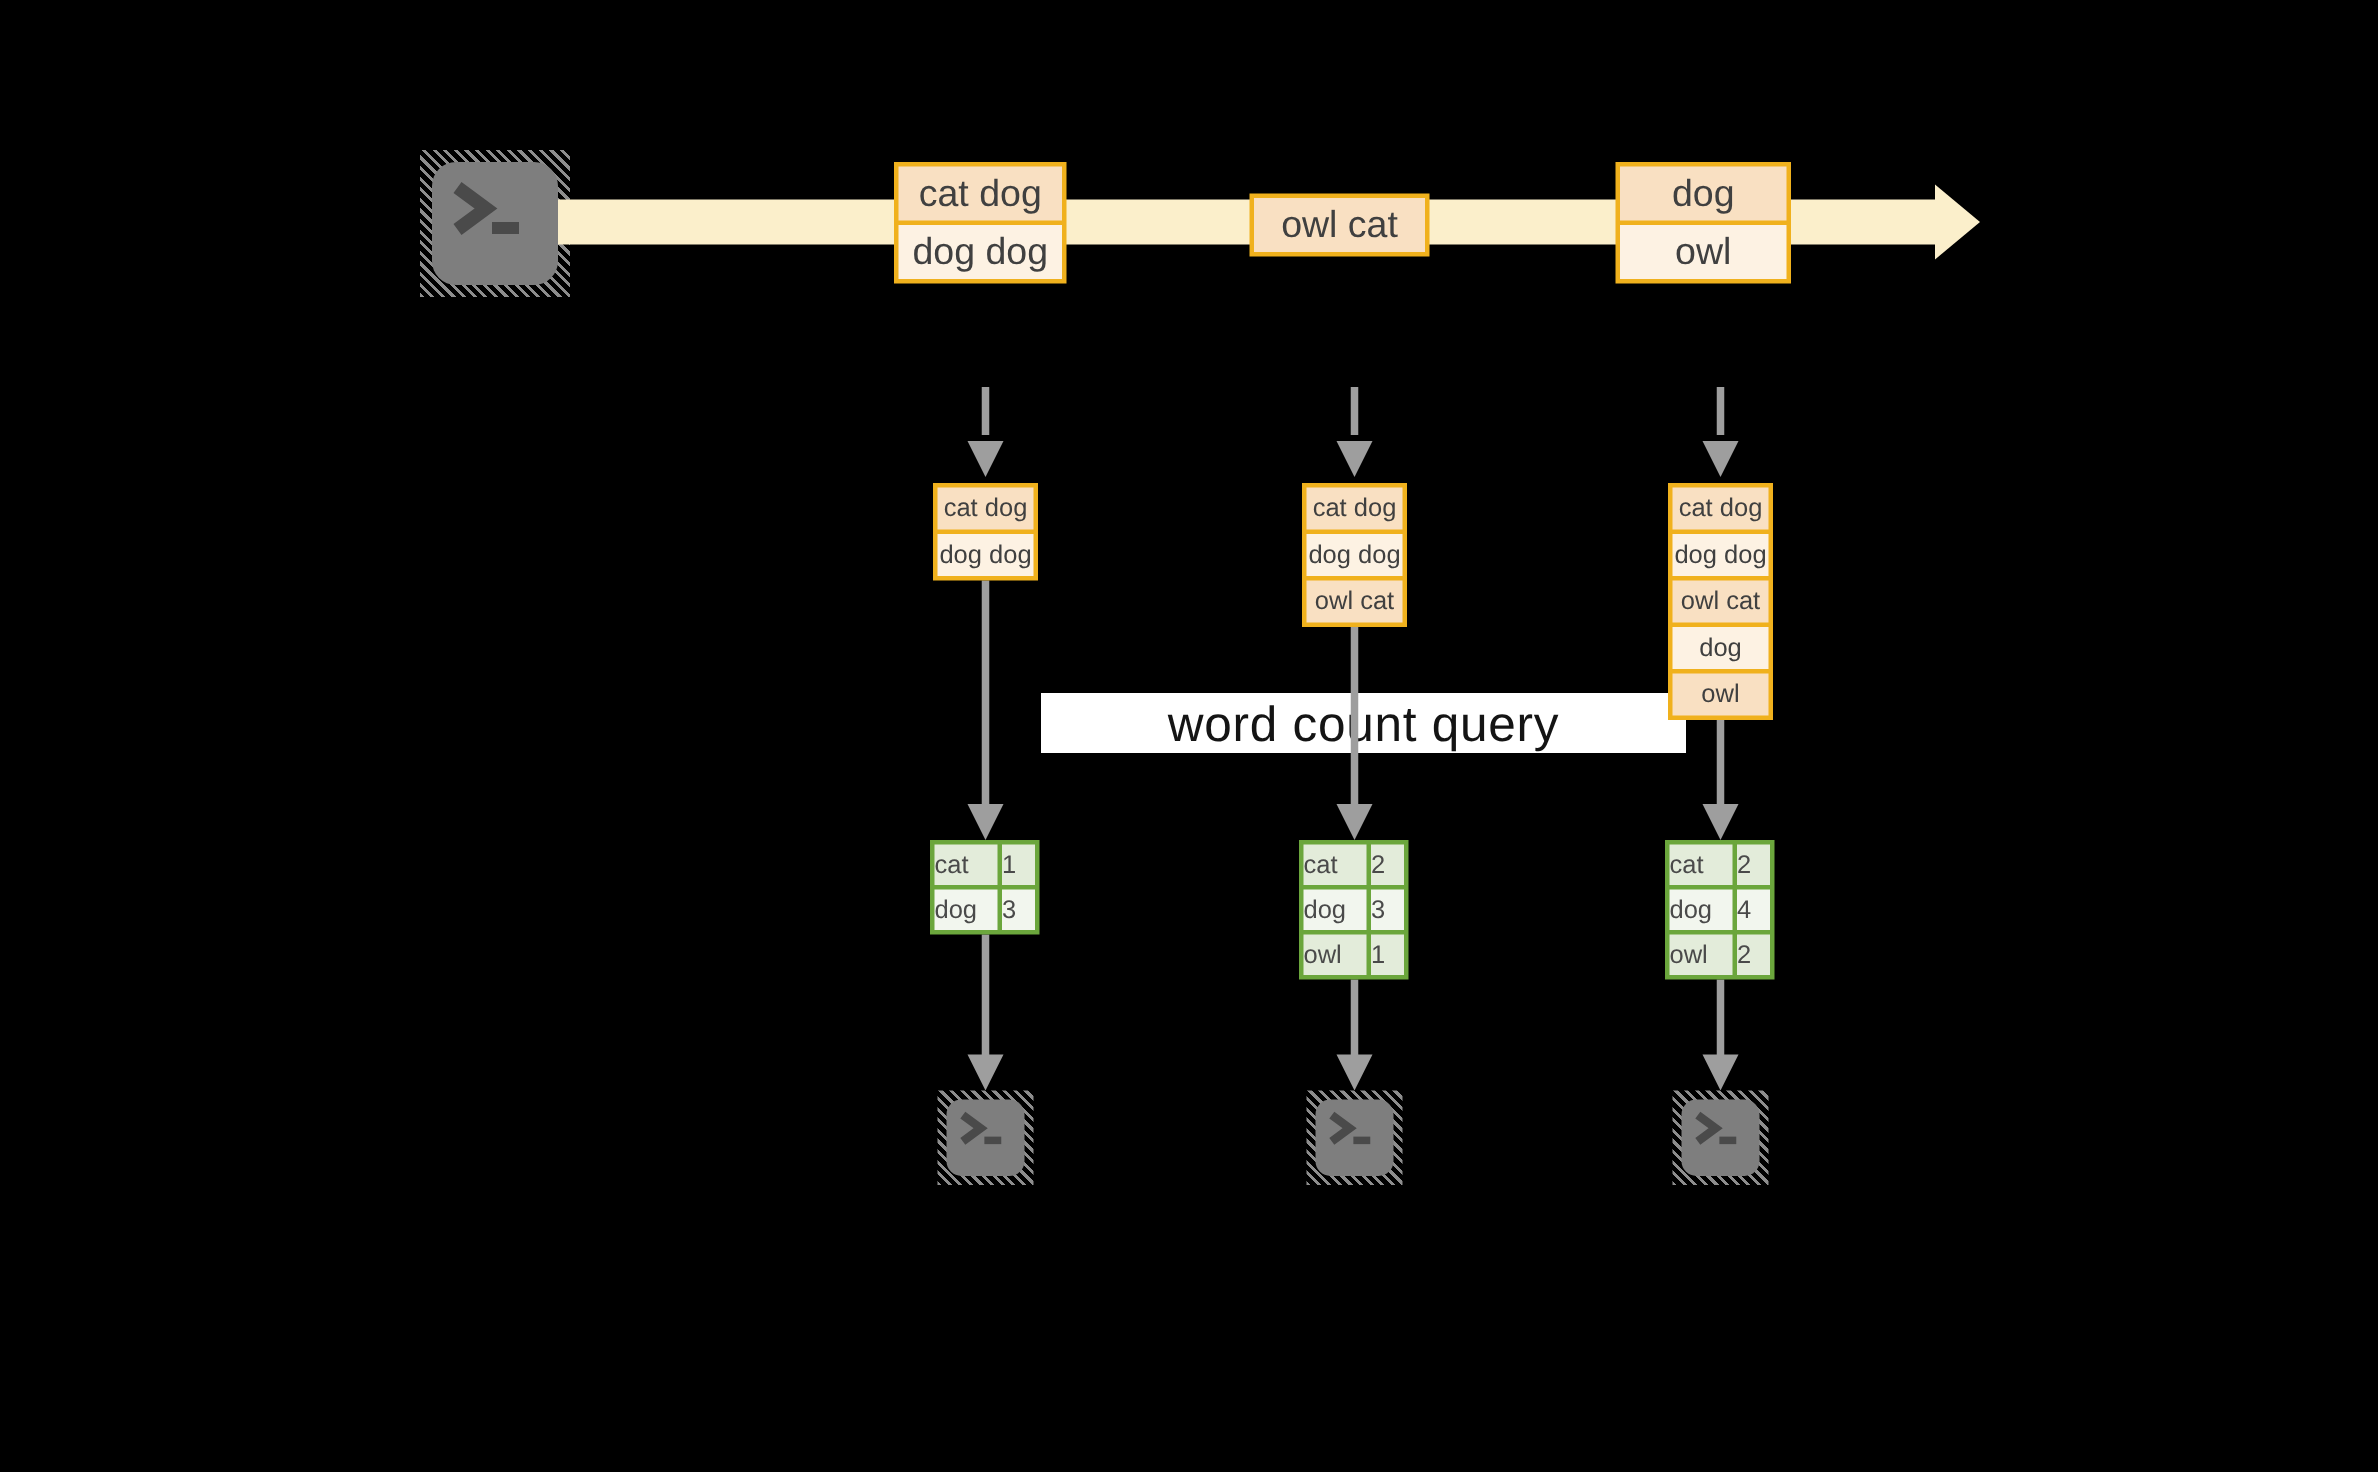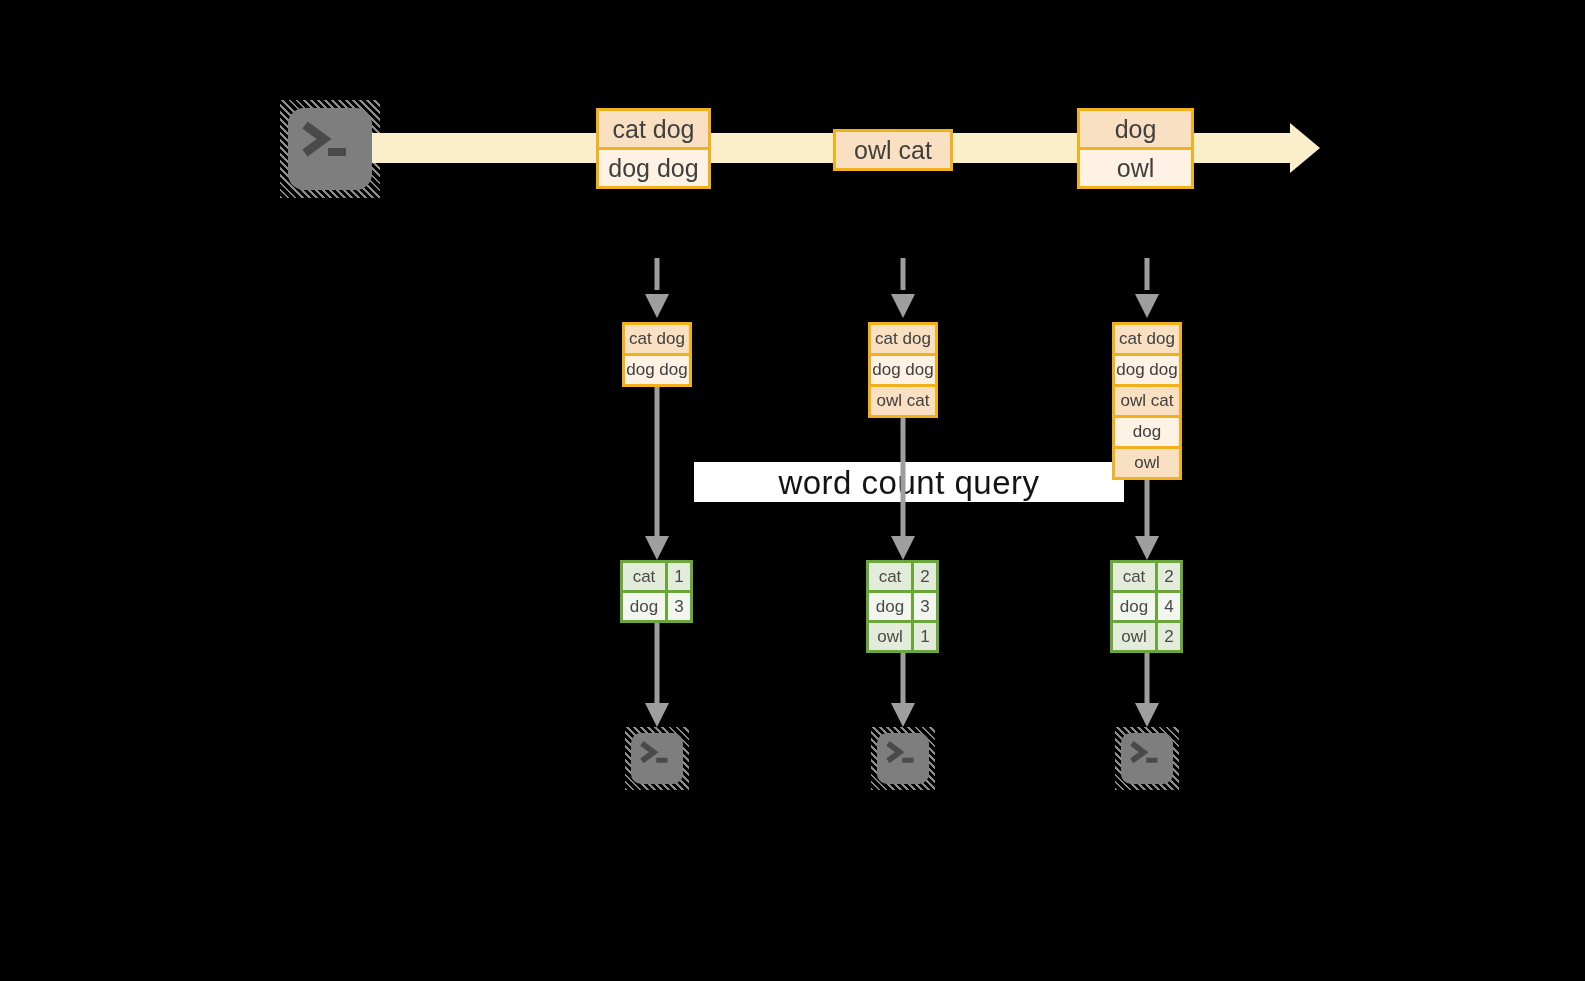--- a/index.html
+++ b/index.html
@@ -47,21 +47,21 @@
     position:absolute;width:64px;background:var(--orange);padding:3px;display:grid;gap:3px;z-index:3;
   }
   .stack .cell{height:28px;line-height:28px;text-align:center;font-size:17px;color:var(--ink);white-space:nowrap;}
   .fill-a{background:var(--peach);}
   .fill-b{background:var(--cream);}
   
   .wc-table{
     position:absolute;background:var(--green);padding:3px;display:grid;
     grid-template-columns:42px 22px;gap:3px;z-index:3;
   }
-  .wc-table .tcell{height:27px;line-height:27px;text-align:center;font-size:17px;color:#4a4a4a;}
+  .wc-table .tcell{height:27px;line-height:27px;text-align:left;font-size:17px;color:#4a4a4a;}
   .gfill-a{background:var(--sage);}
   .gfill-b{background:var(--sagelight);}
   
   .shaft{position:absolute;width:5px;background:var(--gray);transform:translateX(-50%);z-index:2;}
   .head{
     position:absolute;width:0;height:0;transform:translateX(-50%);z-index:2;
     border-left:12px solid transparent;border-right:12px solid transparent;
     border-top:24px solid var(--gray);
   }
   

